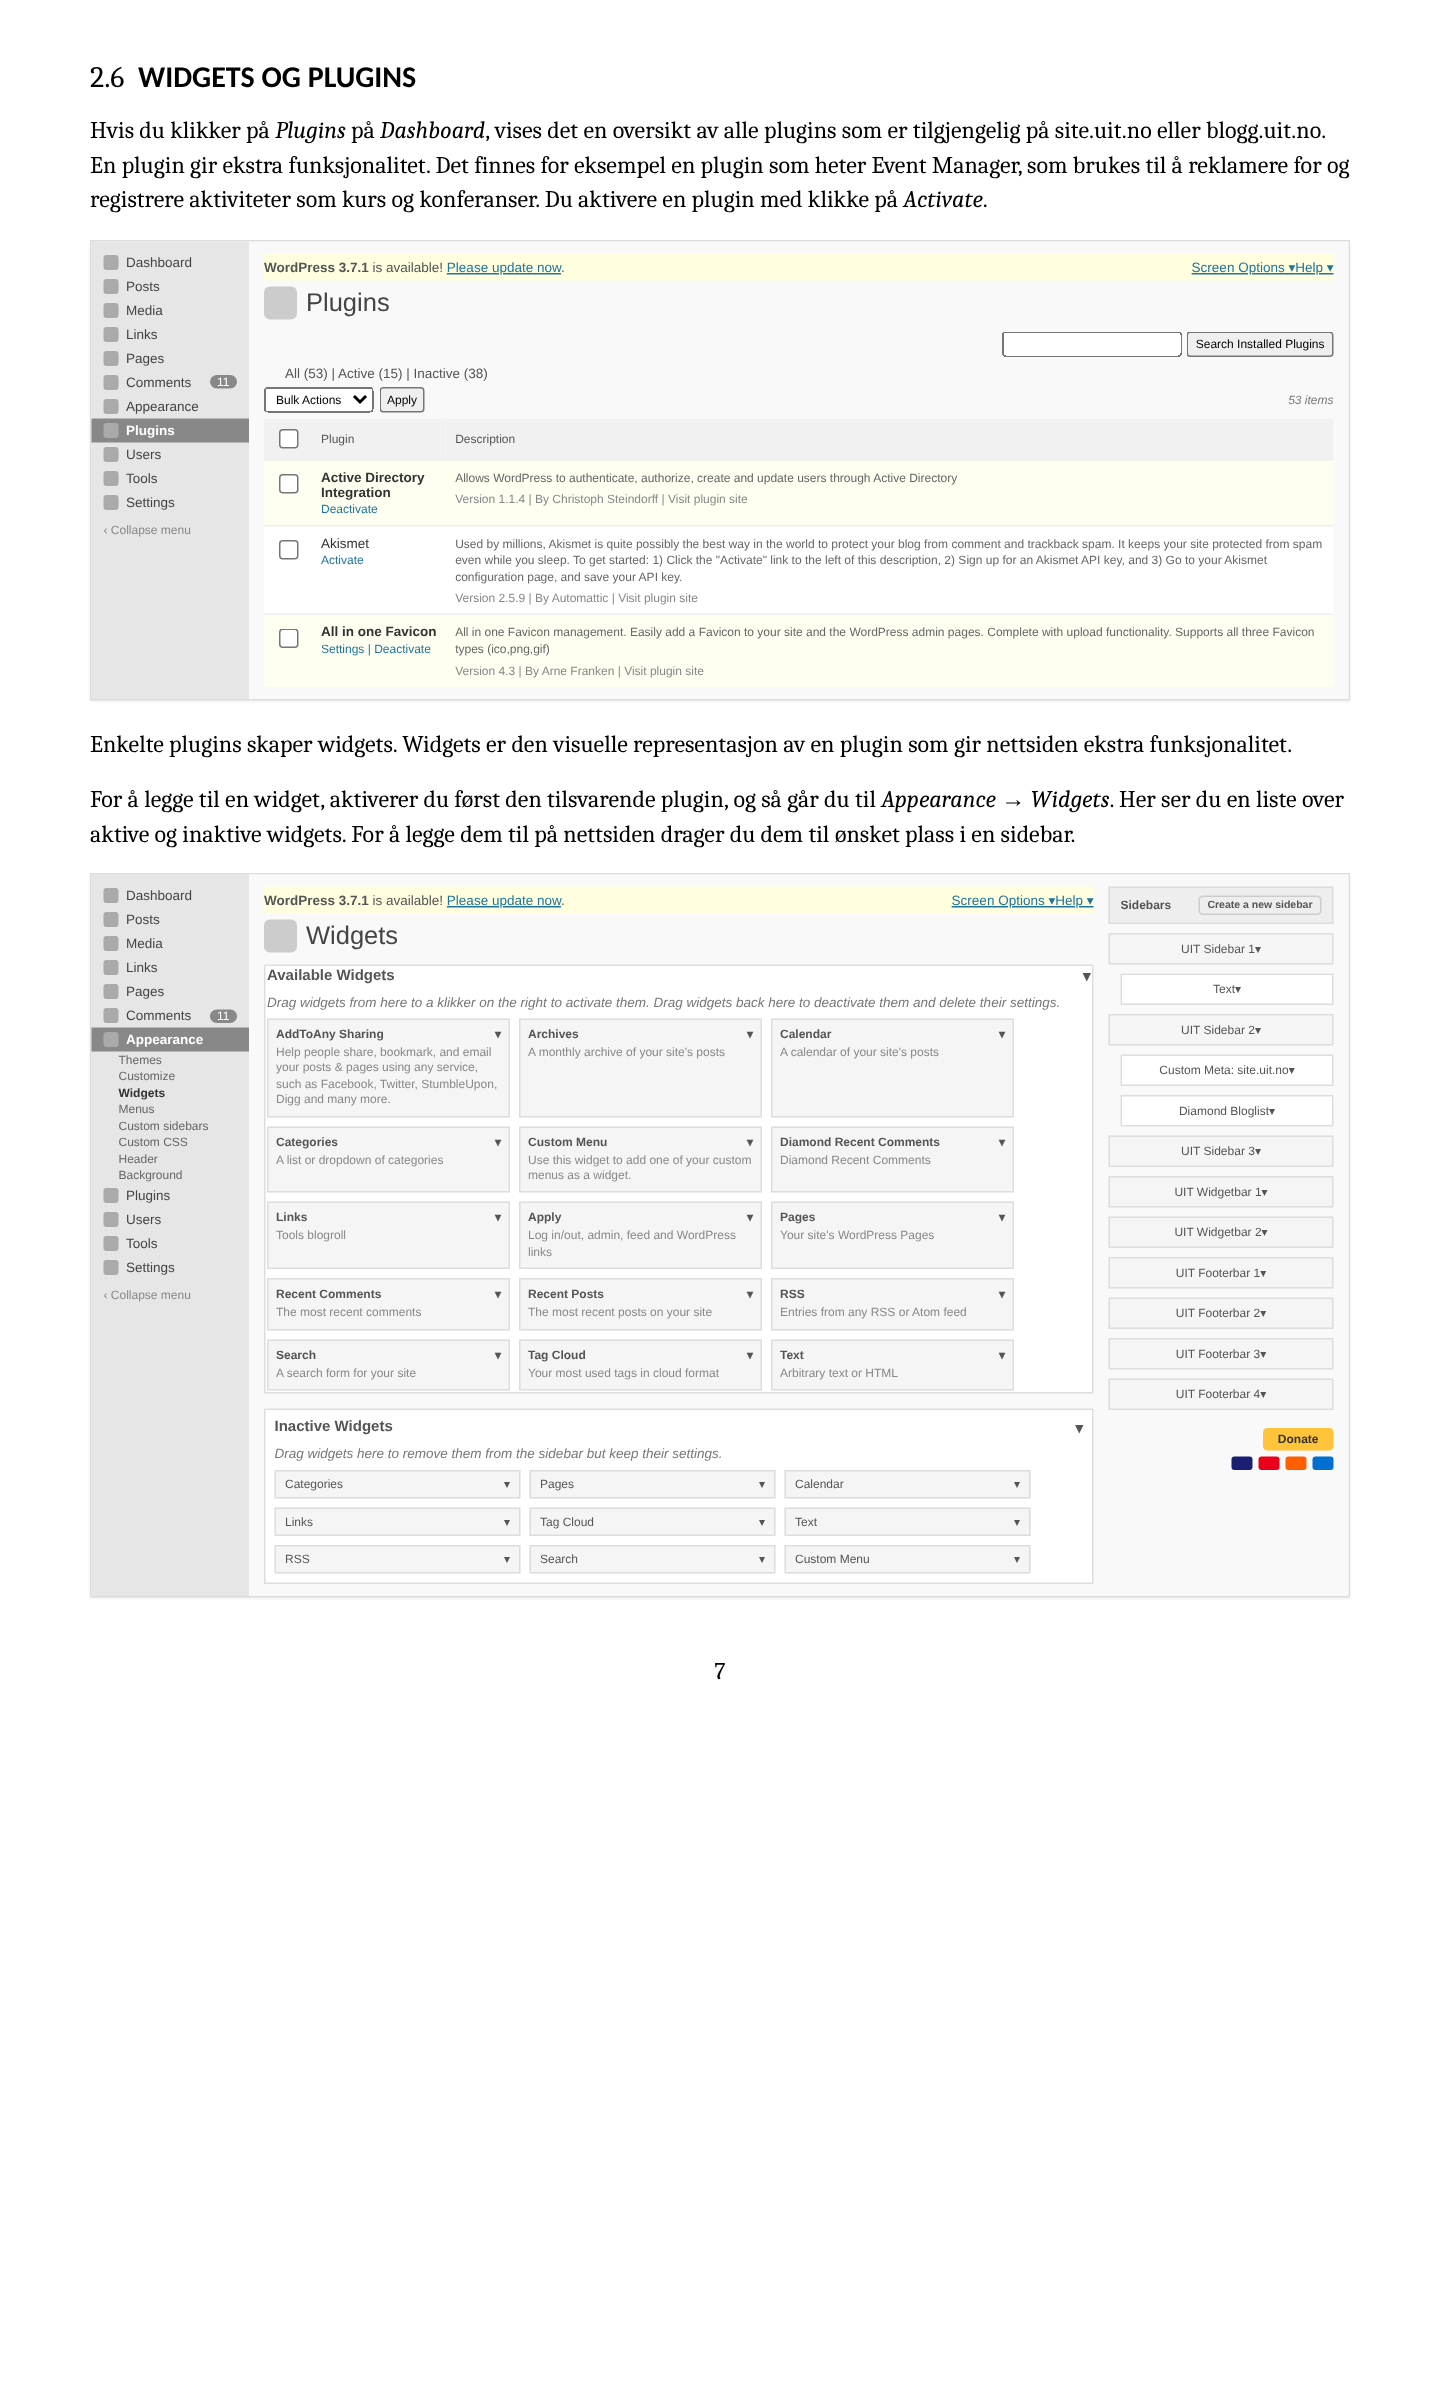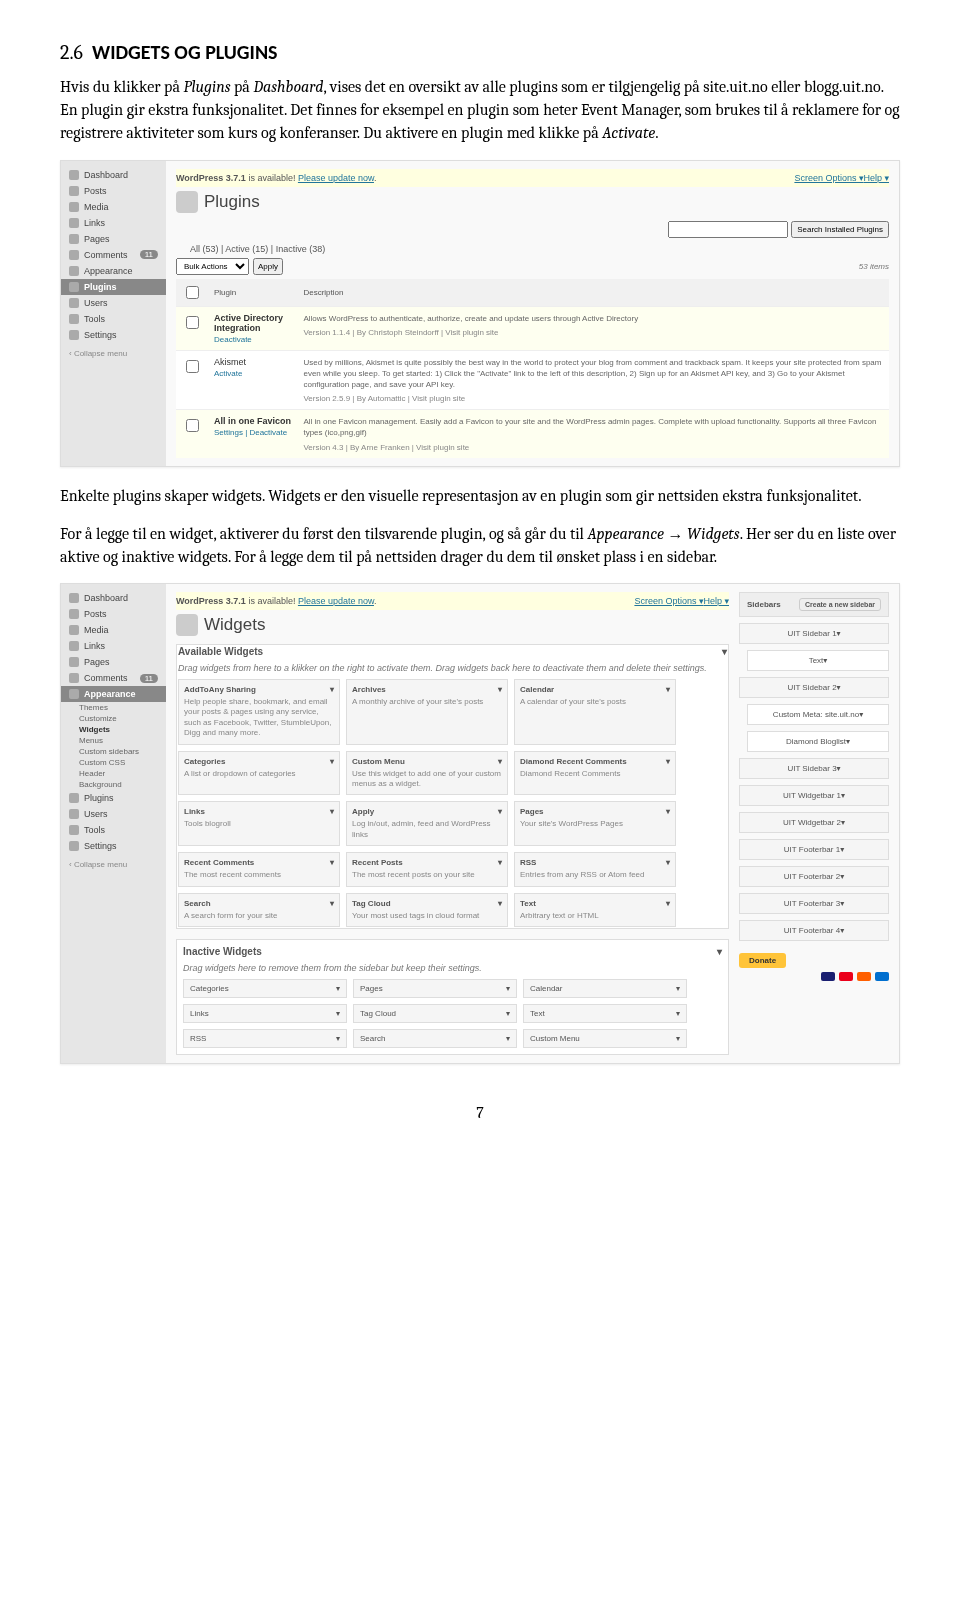--- a/index.html
+++ b/index.html
@@ -47,21 +47,21 @@
 .side-p .sp{background:#f5f5f5;border:1px solid #ddd;padding:5px 7px;font-size:8px;color:#555;margin-bottom:6px;display:flex;justify-content:center}
 .side-p .hdr{background:#eee;font-weight:bold;display:flex;justify-content:space-between;align-items:center}
 .side-p .btn{background:#eee;border:1px solid #ccc;padding:2px 5px;font-size:7px;border-radius:3px}
 .sec-lbl{font-size:9px;color:#777;font-style:italic;margin:6px 0 4px 0}
 .foot{text-align:center;font-size:16px;margin-top:40px}
 .sub-items{font-size:8px;padding-left:18px;color:#666}
 .sub-items div{padding:1px 0}
 .sub-items .on{font-weight:bold;color:#333}
 .inact{display:flex;flex-wrap:wrap;gap:6px;margin-top:6px}
 .inact .ib{width:150px;background:#f5f5f5;border:1px solid #ddd;padding:4px 6px;font-size:8px;color:#555;display:flex;justify-content:space-between}
-.donate{text-align:left;margin-top:12px}
+.donate{text-align:right;margin-top:12px}
 .donate .db{display:inline-block;background:#ffc439;padding:3px 10px;font-size:8px;border-radius:3px;font-weight:bold;color:#333}
 .cards{display:flex;gap:4px;margin-top:4px;justify-content:flex-end}
 .cards span{display:inline-block;width:14px;height:9px;border-radius:2px}
 </style>
 </head>
 <body>
 
 <div class="page">
 
 <h2><span class="num">2.6</span>&nbsp;&nbsp;<span>WIDGETS OG PLUGINS</span></h2>

